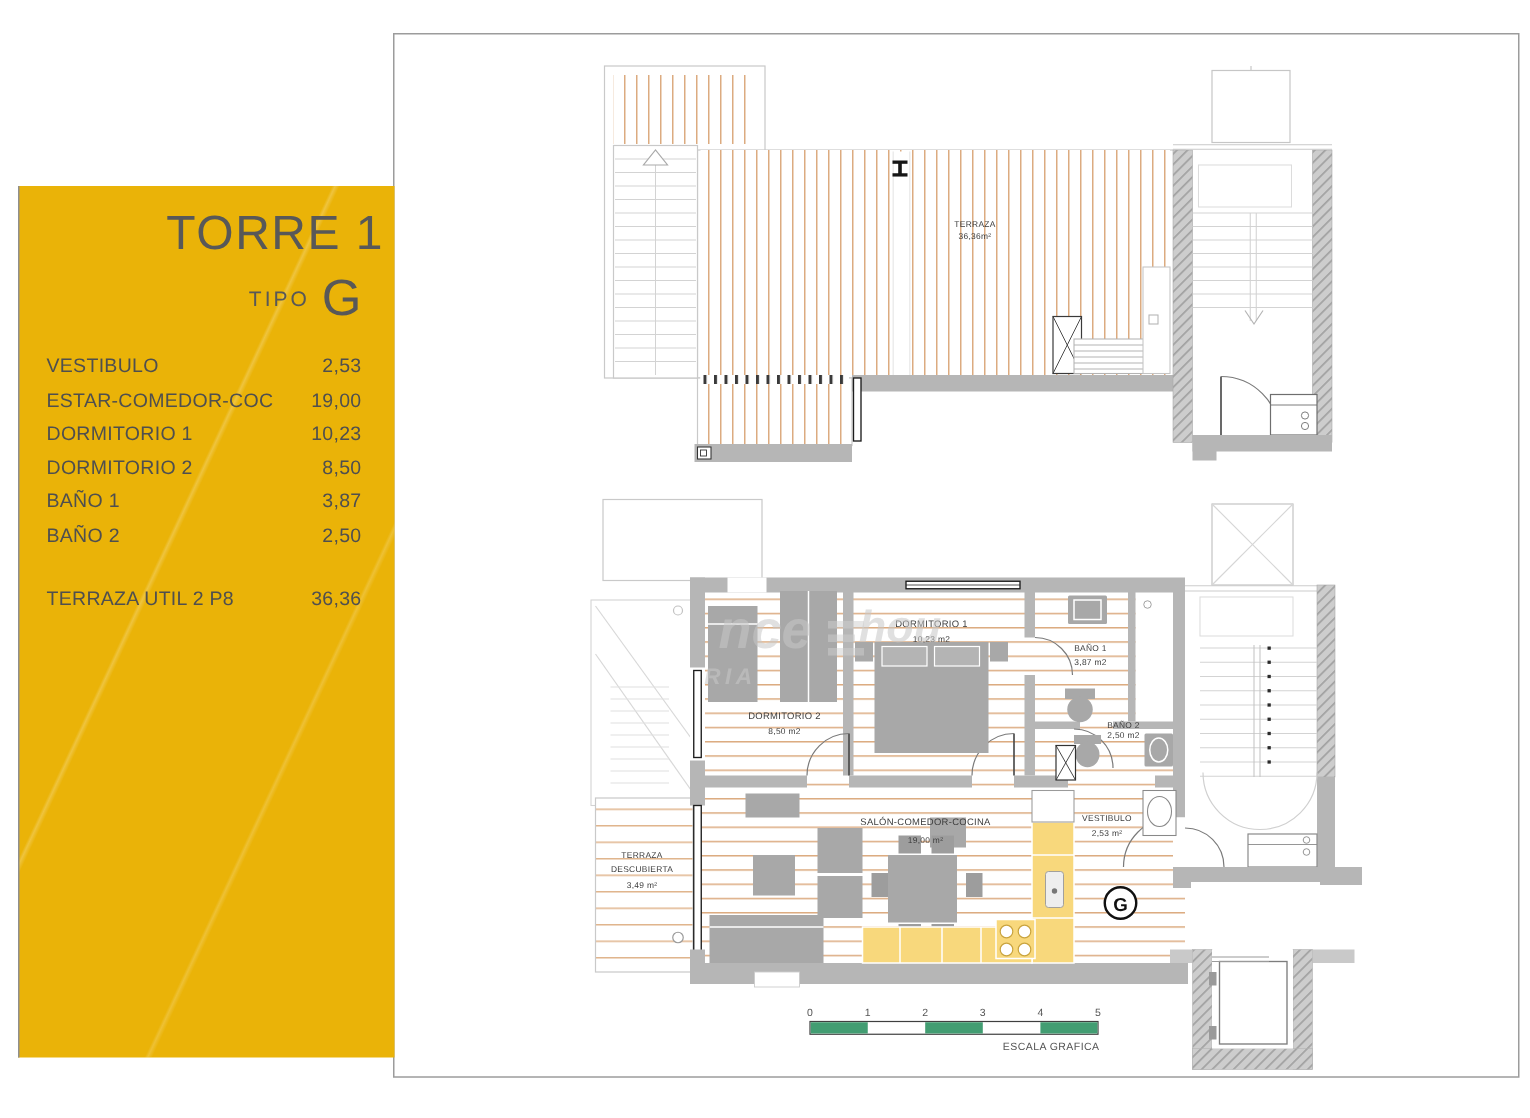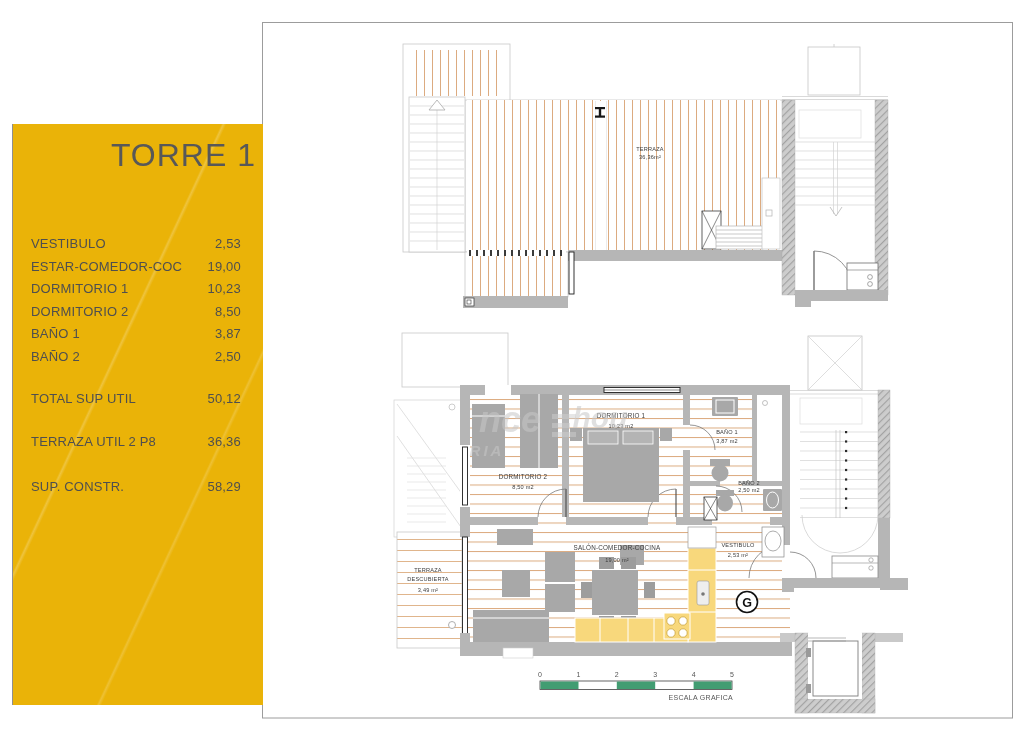--- a/index.html
+++ b/index.html
@@ -409,20 +409,23 @@
       <rect x="540.5" y="681.5" width="38" height="7.5"></rect>
       <rect x="616.8" y="681.5" width="38.4" height="7.5"></rect>
       <rect x="693.6" y="681.5" width="38" height="7.5"></rect>
     </g>
     <text x="733" y="700" text-anchor="end" font-size="7" fill="#555" letter-spacing="0.3">ESCALA GRAFICA</text>
   </g>
 </svg>
 
 <div class="panel">
   <div class="ptitle">TORRE 1</div>
+  <div class="tiporow">
+    <span class="tipo">TIPO</span><span class="tipoval">G</span>
+  </div>
   <div class="rows">
     <div class="prow">
           <span>VESTIBULO</span>
           <span>2,53</span>
         </div>
     <div class="prow">
           <span>ESTAR-COMEDOR-COC</span>
           <span>19,00</span>
         </div>
     <div class="prow">
@@ -433,29 +436,21 @@
           <span>DORMITORIO 2</span>
           <span>8,50</span>
         </div>
     <div class="prow">
           <span>BAÑO 1</span>
           <span>3,87</span>
         </div>
     <div class="prow">
           <span>BAÑO 2</span>
           <span>2,50</span>
-        </div>
-    <div class="prow g20">
-          <span>TOTAL SUP UTIL</span>
-          <span>50,12</span>
         </div>
     <div class="prow g28">
           <span>TERRAZA UTIL 2 P8</span>
           <span>36,36</span>
         </div>
-    <div class="prow g23">
-          <span>SUP. CONSTR.</span>
-          <span>58,29</span>
-        </div>
   </div>
 </div>
 
 </div>
 
 </body></html>

